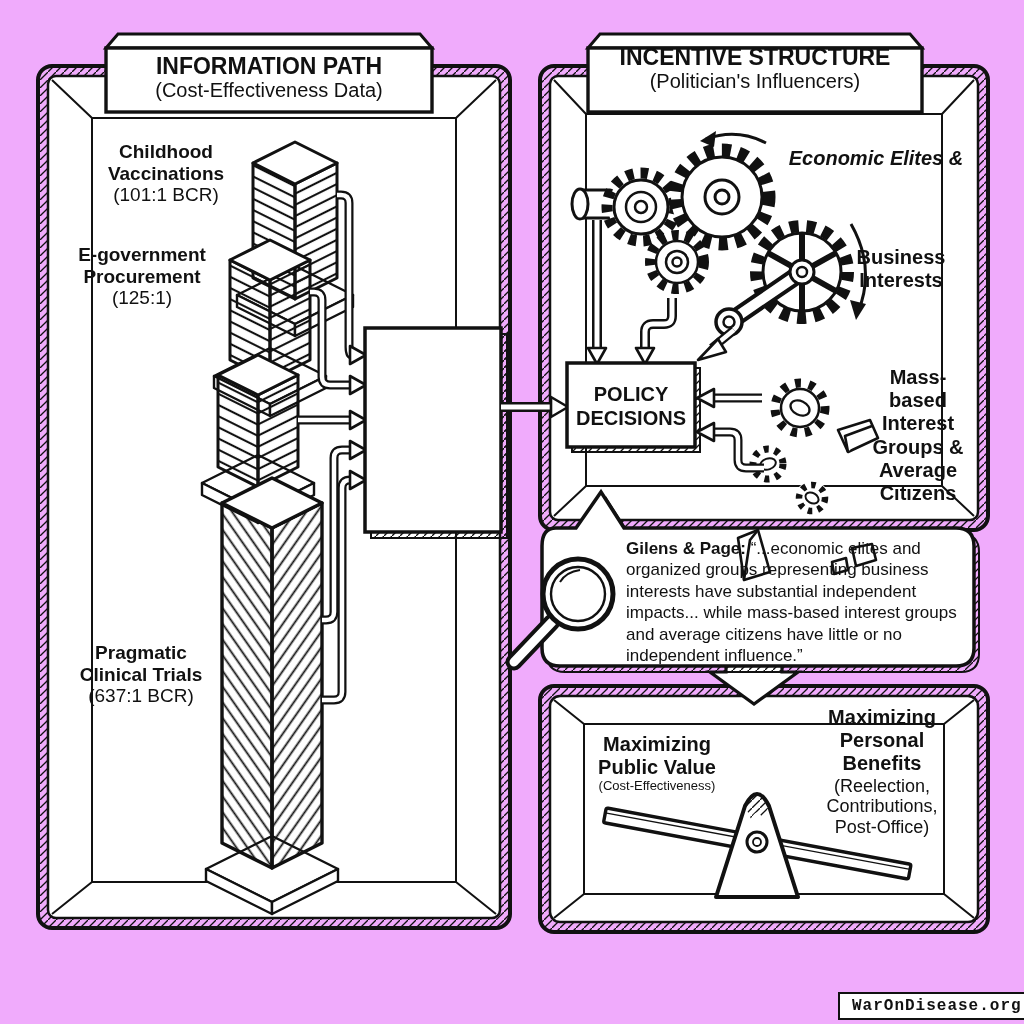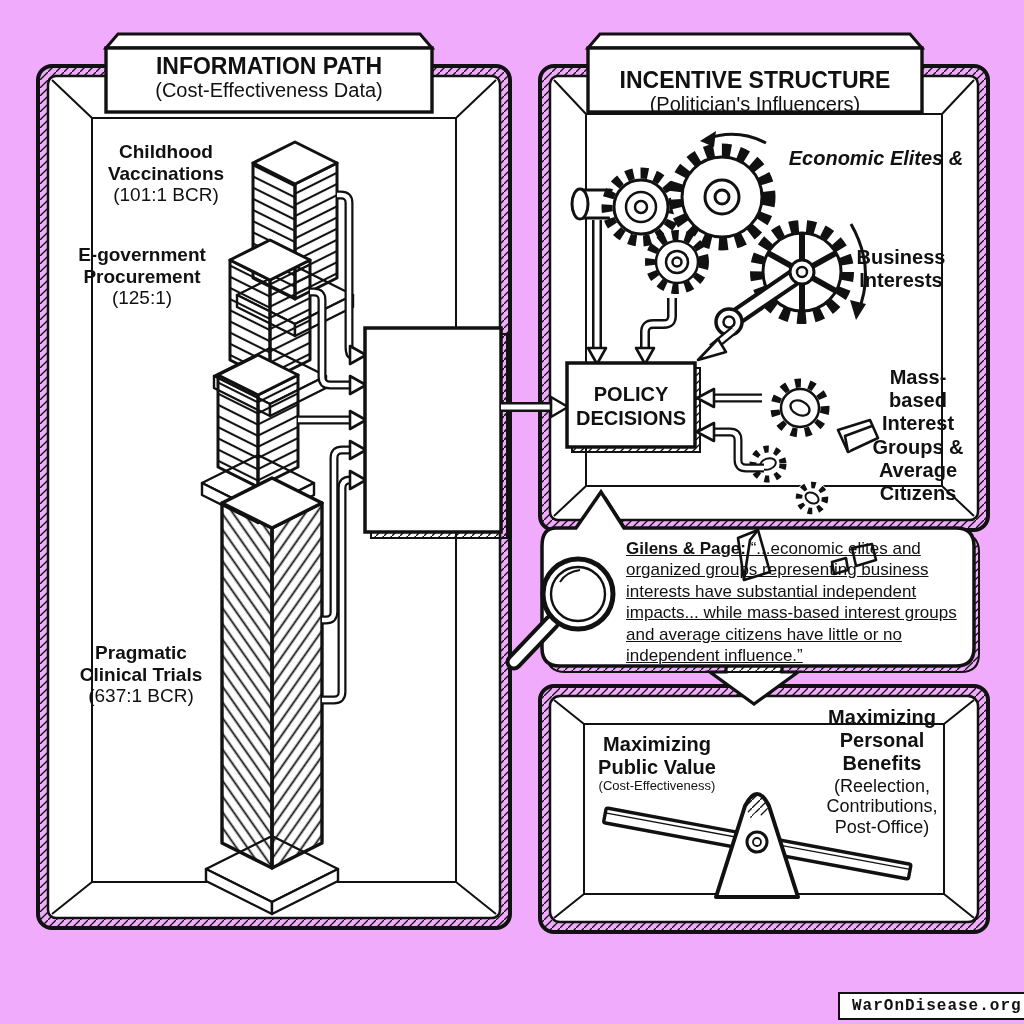--- a/index.html
+++ b/index.html
@@ -2,21 +2,21 @@
 <html><head>
 <meta charset="utf-8">
 <style>
   html,body{margin:0;padding:0;background:#fff;}
   .stage{position:relative;width:1024px;height:1024px;background:#f0abfc;overflow:hidden;
          font-family:"Liberation Sans",sans-serif;color:#111;}
   .gfx{position:absolute;left:0;top:0;}
   .t{position:absolute;text-align:center;color:#111;line-height:1.14;}
   .t span{display:block;}
   .b{font-weight:bold;}
-  .quote{position:absolute;text-align:left;line-height:1.26;text-decoration:underline;}
+  .quote{position:absolute;text-align:left;line-height:1.26;}
   .quote span{display:inline;}
   .badge{position:absolute;background:#fff;border:2px solid #111;
          font-family:"Liberation Mono","DejaVu Sans Mono",monospace;
          font-size:16px;font-weight:bold;padding:3px 12px;letter-spacing:1px;}
   .caption{position:absolute;width:1024px;text-align:center;font-weight:bold;
            font-size:20px;line-height:1.3;white-space:nowrap;}
 </style>
 </head>
 <body>
 
@@ -280,21 +280,21 @@
     <polygon points="600,34 910,34 922,48 588,48" fill="#fff" stroke="#111" stroke-width="3"></polygon>
     <rect x="588" y="48" width="334" height="64" fill="#fff" stroke="#111" stroke-width="3.4"></rect>
   </g>
 </svg>
 
 <div class="t" style="left:106px;top:53px;width:326px;">
   <span class="b" style="font-size:23px;">INFORMATION PATH</span>
   <span style="font-size:20px;">(Cost-Effectiveness Data)</span>
 </div>
 
-<div class="t" style="left:588px;top:67px;width:334px;">
+<div class="t" style="left:588px;top:44px;width:334px;">
   <span class="b" style="font-size:23px;">INCENTIVE STRUCTURE</span>
   <span style="font-size:20px;">(Politician's Influencers)</span>
 </div>
 
 <div class="t" style="left:84px;top:141px;width:164px;font-size:19px;">
   <span class="b">Childhood</span>
   <span class="b">Vaccinations</span>
   <span>(101:1 BCR)</span>
 </div>
 

